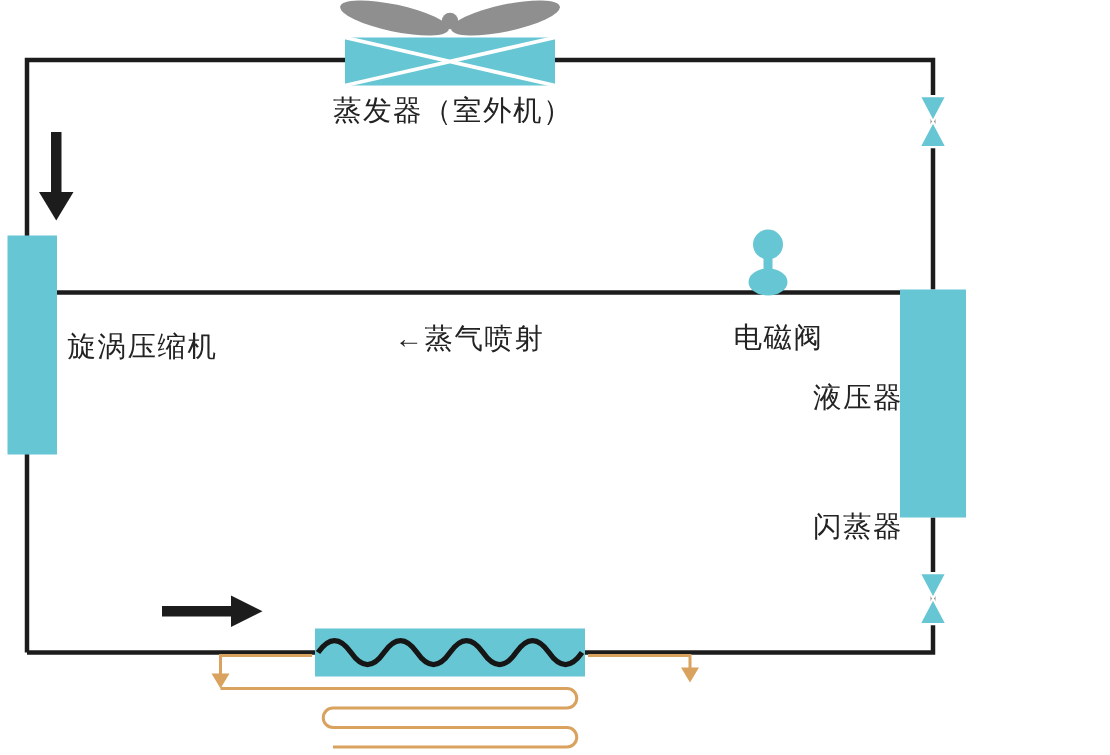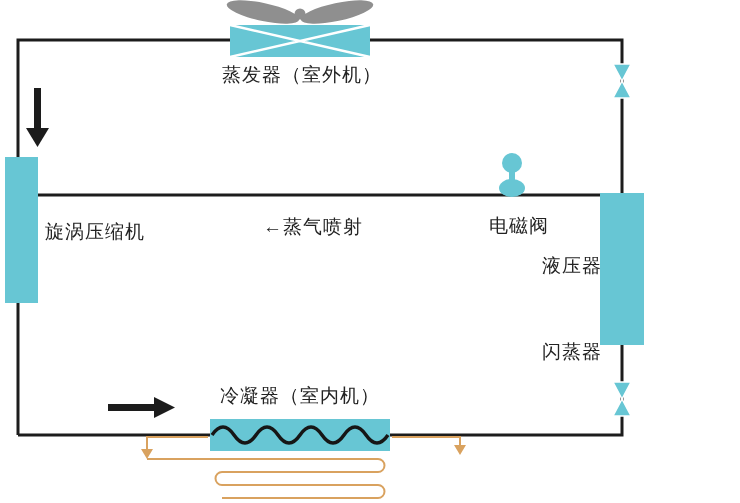--- a/index.html
+++ b/index.html
@@ -89,15 +89,14 @@
       <path class="coilstroke" d="M147,459 L378,459 A6.5,6.5 0 0 1 378,472 L222,472 A6.5,6.5 0 0 0 222,485 L378,485 A6.5,6.5 0 0 1 378,498 L222,498"></path>
     </g>
   </svg>
 
   <div class="lbl center" style="left:302px; top:64px;">蒸发器（室外机）</div>
   <div class="lbl" style="left:45px;  top:221px;">旋涡压缩机</div>
   <div class="lbl" style="left:263px; top:168px;margin-top:48px;">←蒸气喷射</div>
   <div class="lbl" style="left:489px; top:215px;">电磁阀</div>
   <div class="lbl" style="left:542px; top:255px;">液压器</div>
   <div class="lbl" style="left:542px; top:296px;margin-top:45px;">闪蒸器</div>
-  <div class="lbl center" style="left:300px; top:385px;">冷凝器（室内机）</div>
 
 </div>
 
 </body></html>

